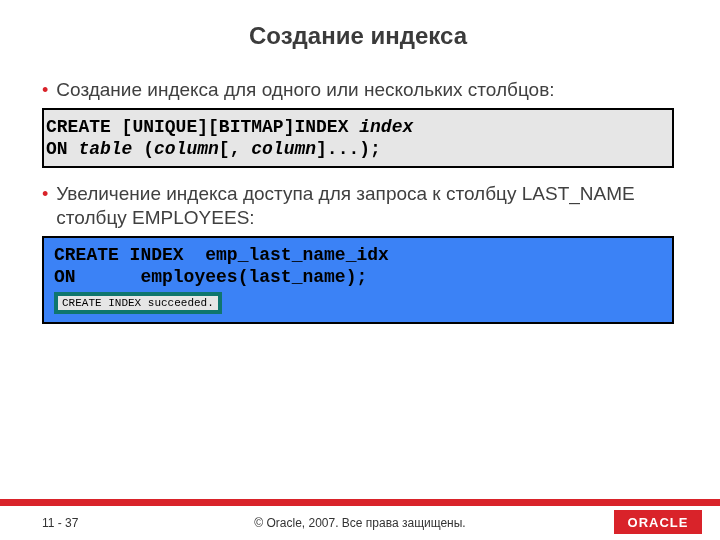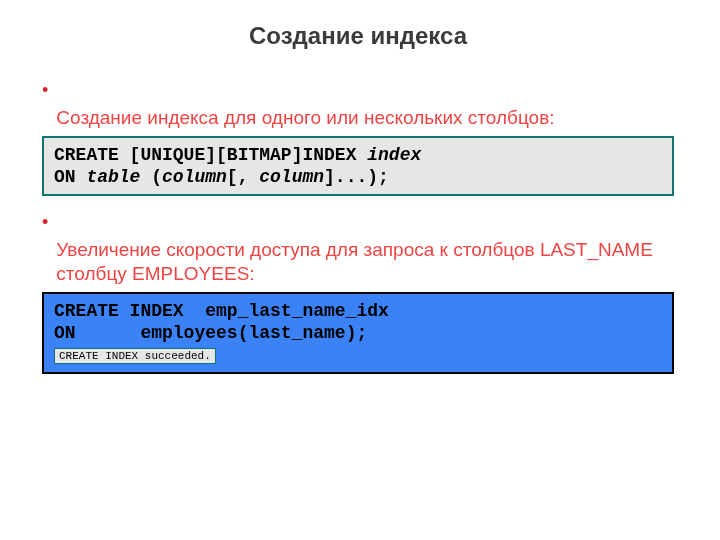--- a/index.html
+++ b/index.html
@@ -34,32 +34,31 @@
     margin-bottom: 6px;
   }
   .bullet-dot {
     color: #d9232a;
     font-size: 18px;
     line-height: 24px;
     margin-right: 8px;
   }
   .bullet-text {
     font-size: 19px;
-    color: #ef4444;
+    color: #404040;
     line-height: 24px;
-    margin-top: 28px;
   }
   .mono-inline {
     font-family: Liberation Sans, sans-serif;
     font-size: 19px;
   }
   .code-box {
     background: #e6e6e6;
-    border: 2px solid #0f766e;
-    padding: 6px 10px;
+    border: 2px solid #000000;
+    padding: 6px 2px;
     font-family: "Courier New", monospace;
     font-size: 18px;
     font-weight: bold;
     line-height: 22px;
     white-space: pre;
     margin: 2px 0 14px 0;
   }
   .code-box .italic { font-style: italic; }
   .code-box-2 {
     background: #3b82f6;
@@ -68,21 +67,21 @@
     margin: 2px 0 0 0;
   }
   .code-main {
     font-family: "Courier New", monospace;
     font-size: 18px;
     font-weight: bold;
     line-height: 22px;
     white-space: pre;
   }
   .msg-box {
-    border: 1px solid #0f766e;
+    border: 4px solid #0f766e;
     background: #e6e6e6;
     font-family: "Courier New", monospace;
     font-size: 11px;
     padding: 1px 4px;
     display: inline-block;
     margin-top: 4px;
   }
   .footer {
     position: absolute;
     left: 0;
@@ -138,25 +137,33 @@
     <div class="bullet-row">
       <div class="bullet-dot">•</div>
       <div class="bullet-text">Создание индекса для одного или нескольких столбцов:</div>
     </div>
 
     <div class="code-box"><span>CREATE [UNIQUE][BITMAP]INDEX </span><span class="italic">index</span>
 <span>ON </span><span class="italic">table</span><span> (</span><span class="italic">column</span><span>[, </span><span class="italic">column</span><span>]...);</span></div>
 
     <div class="bullet-row">
       <div class="bullet-dot">•</div>
-      <div class="bullet-text"><span>Увеличение скорости доступа для запроса к столбцов </span><span class="mono-inline">LAST_NAME</span><span> столбцу </span><span class="mono-inline">EMPLOYEES</span><span>:</span></div>
+      <div class="bullet-text"><span>Увеличение индекса доступа для запроса к столбцу </span><span class="mono-inline">LAST_NAME</span><span> столбцу </span><span class="mono-inline">EMPLOYEES</span><span>:</span></div>
     </div>
 
     <div class="code-box-2">
       <div class="code-main"><span>CREATE INDEX  emp_last_name_idx</span>
 <span>ON      employees(last_name);</span></div>
       <div class="msg-box">CREATE INDEX succeeded.</div>
     </div>
 
   </div>
 
+  <div class="footer">
+    <div class="red-bar"></div>
+    <div class="footer-row">
+      <div class="page-num">11 - 37</div>
+      <div class="copyright">© Oracle, 2007. Все права защищены.</div>
+      <div class="oracle-logo">ORACLE</div>
+    </div>
+  </div>
 
 </div>
 
 </body></html>

